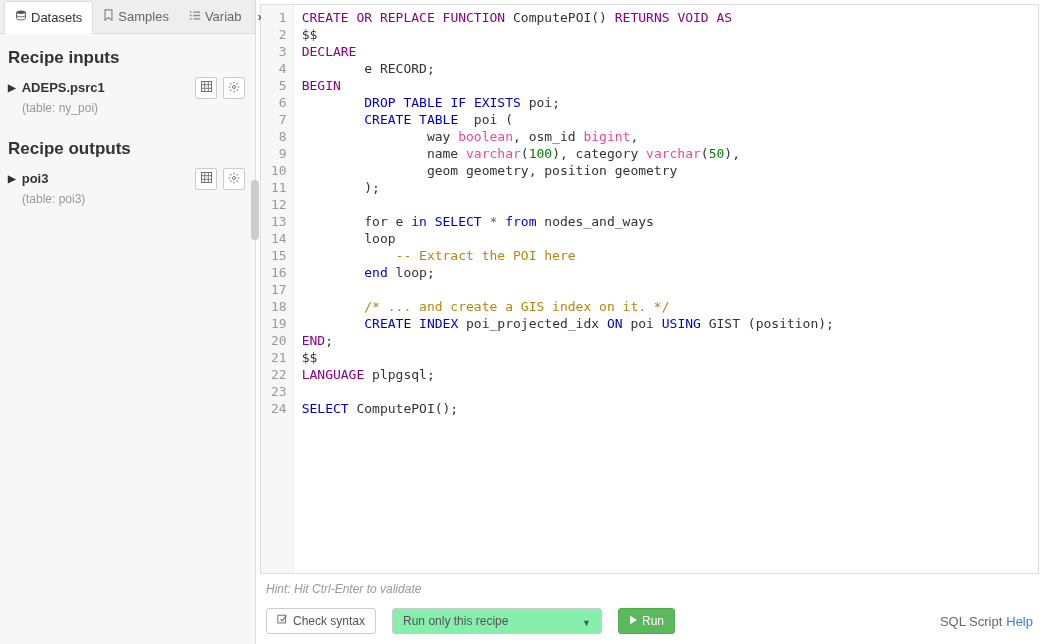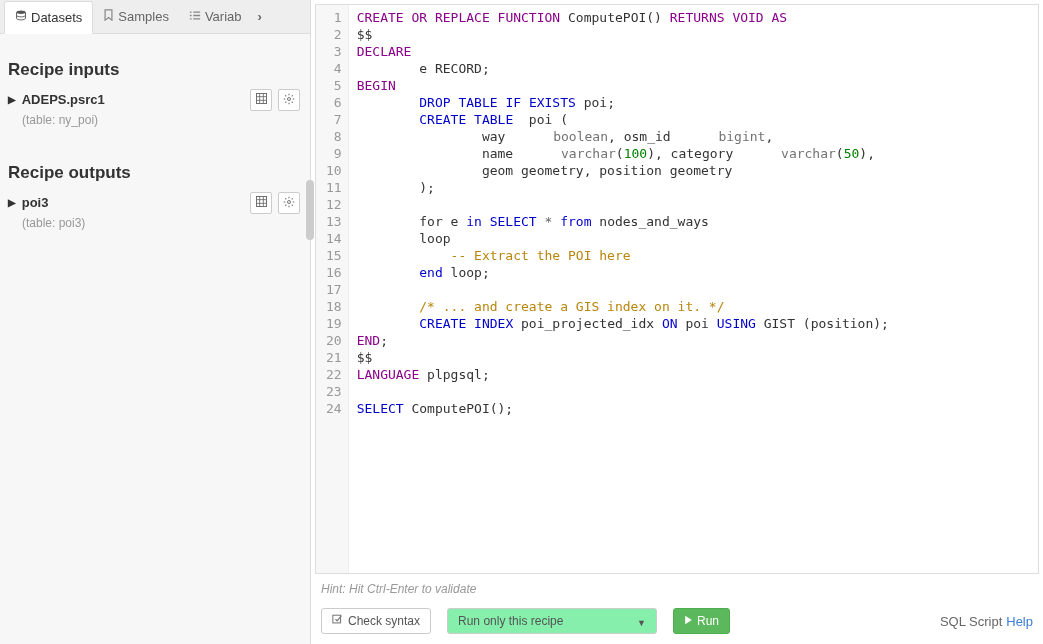--- a/index.html
+++ b/index.html
@@ -1,40 +1,40 @@
 <!DOCTYPE html>
 <html><head>
 <meta charset="utf-8">
 <style>
 * { box-sizing: border-box; margin: 0; padding: 0; }
 body { font-family: -apple-system, BlinkMacSystemFont, "Segoe UI", Helvetica, Arial, sans-serif; font-size: 13px; color: #333; background: #fff; }
 .container { display: flex; width: 1043px; height: 644px; }
-.sidebar { width: 311px; border-right: 1px solid #ddd; display: flex; flex-direction: column; background: #f7f7f7; position: relative; }
+.sidebar { width: 256px; border-right: 1px solid #ddd; display: flex; flex-direction: column; background: #f7f7f7; position: relative; }
 .tabs { display: flex; background: #eee; border-bottom: 1px solid #ddd; align-items: center; height: 34px; padding-left: 4px; }
 .tab { padding: 8px 10px; color: #666; cursor: pointer; display: flex; align-items: center; gap: 4px; white-space: nowrap; font-size: 13px; }
 .tab.active { background: #fff; border: 1px solid #ddd; border-bottom: 1px solid #fff; border-radius: 3px 3px 0 0; color: #333; margin-bottom: -1px; }
 .tab-icon { font-size: 12px; }
 .chevron { padding: 4px 6px; color: #666; font-weight: bold; cursor: pointer; }
 .section { padding: 6px 10px 4px 8px; }
-.section-title { font-size: 17px; font-weight: bold; color: #333; margin: 20px 0 6px 0; }
+.section-title { font-size: 17px; font-weight: bold; color: #333; margin: 8px 0 6px 0; }
 .item-row { display: flex; align-items: center; justify-content: space-between; padding: 2px 0; }
 .item-name { display: flex; align-items: center; gap: 6px; font-size: 13px; font-weight: bold; padding: 4px 0; }
 .item-caret { font-size: 10px; color: #333; }
 .item-sub { color: #999; font-size: 12px; padding: 0 0 6px 14px; }
 .btn-group { display: flex; gap: 6px; }
 .icon-btn { width: 22px; height: 22px; border: 1px solid #ccc; background: #fff; border-radius: 2px; display: flex; align-items: center; justify-content: center; cursor: pointer; color: #555; font-size: 11px; }
 .drag-handle { position: absolute; right: -4px; top: 180px; width: 8px; height: 60px; background: #ccc; border-radius: 4px; cursor: ew-resize; }
 .main { flex: 1; display: flex; flex-direction: column; }
 .editor-wrap { flex: 1; display: flex; border: 1px solid #ddd; margin: 4px; overflow: hidden; }
 .gutter { background: #f7f7f7; color: #999; text-align: right; padding: 4px 6px 4px 10px; font-family: Menlo, Monaco, Consolas, monospace; font-size: 13px; line-height: 17px; user-select: none; border-right: 1px solid #eee; }
 .gutter div { height: 17px; }
 .code { flex: 1; padding: 4px 8px; font-family: Menlo, Monaco, Consolas, monospace; font-size: 13px; line-height: 17px; white-space: pre; overflow: auto; color: #333; }
 .kw { color: #8b008b; }
 .kw2 { color: #0000cd; }
-.ty { color: #737373; margin-left: 40px; }
+.ty { color: #ec4899; }
 .num { color: #008000; }
 .cmt { color: #b8860b; }
 .op { color: #666; }
 .hint { color: #999; font-style: italic; padding: 4px 4px 8px 10px; font-size: 12px; }
 .toolbar { display: flex; align-items: center; gap: 16px; padding: 4px 10px 10px 10px; }
 .btn { border: 1px solid #ccc; background: #fff; border-radius: 3px; padding: 5px 10px; font-size: 12px; color: #555; cursor: pointer; display: flex; align-items: center; gap: 4px; }
 .select-btn { border: 1px solid #ccc; background: #86efac; border-radius: 3px; padding: 5px 10px; font-size: 12px; color: #555; cursor: pointer; display: flex; align-items: flex-end; justify-content: space-between; min-width: 210px; }
 .btn-run { background: #5cb85c; border: 1px solid #4cae4c; color: #fff; font-weight: 500; }
 .spacer { flex: 1; }
 .footer-links { font-size: 13px; color: #666; display: flex; gap: 4px; align-items: flex-start; }

